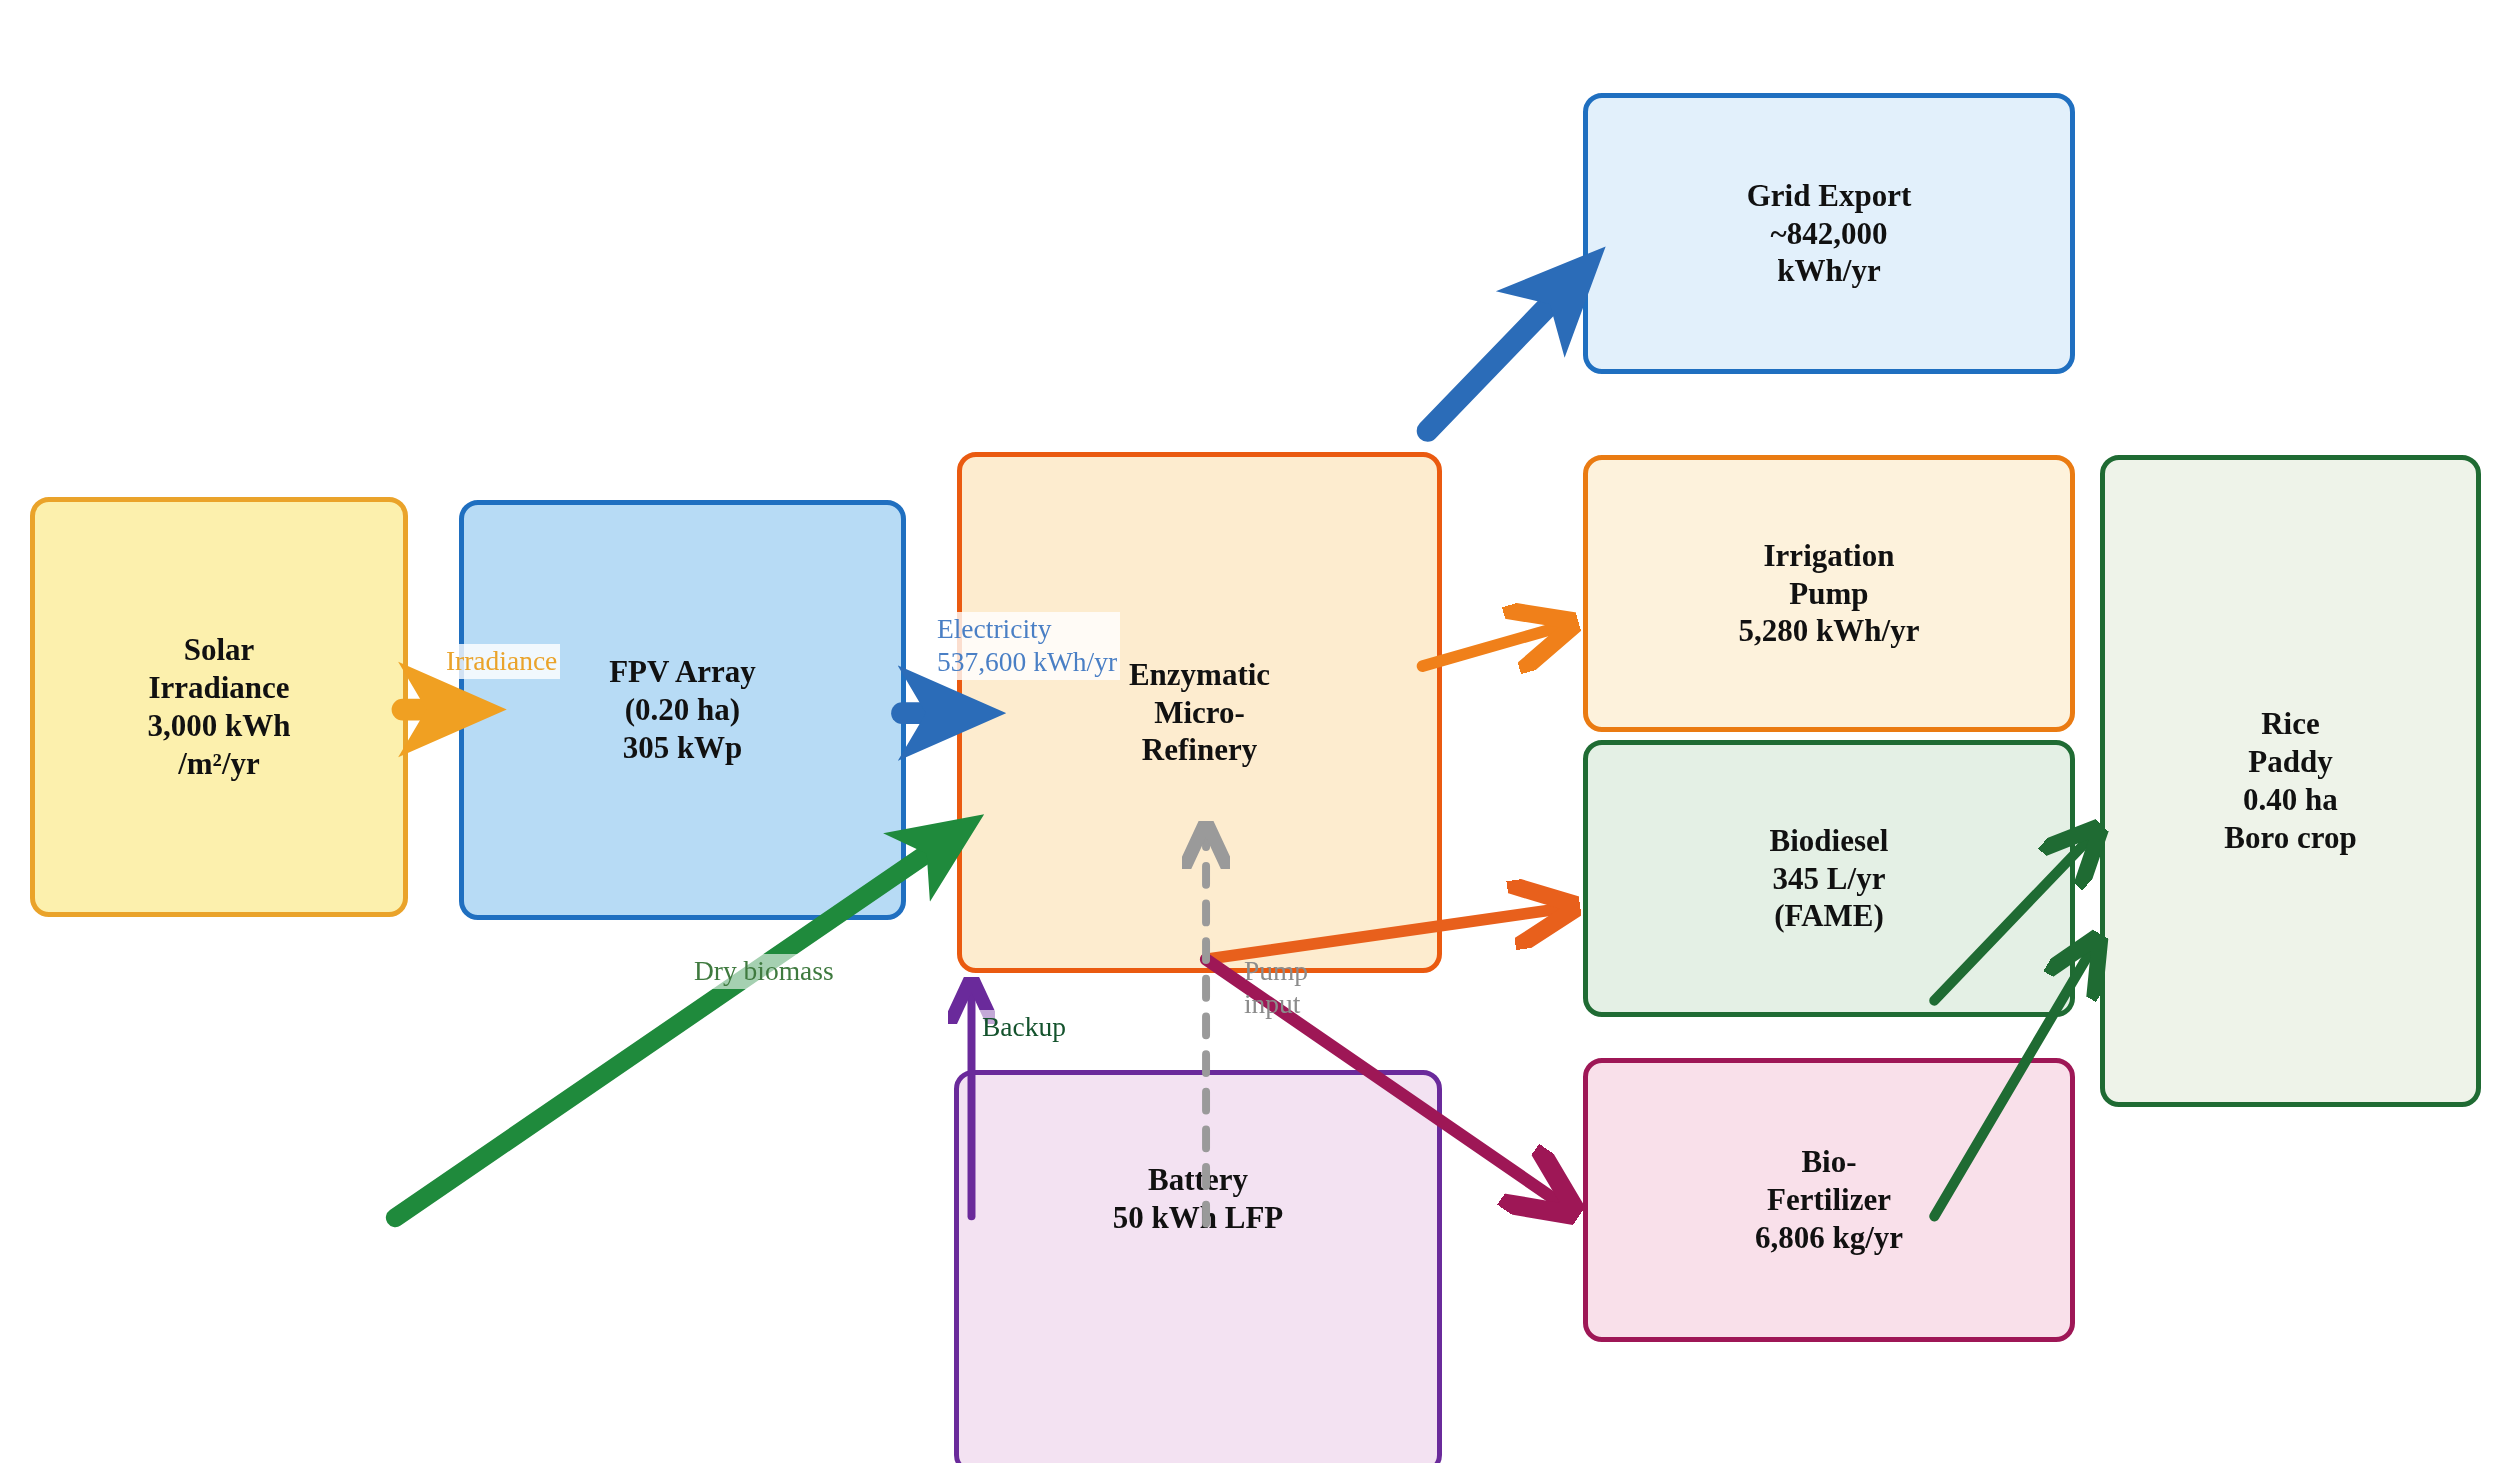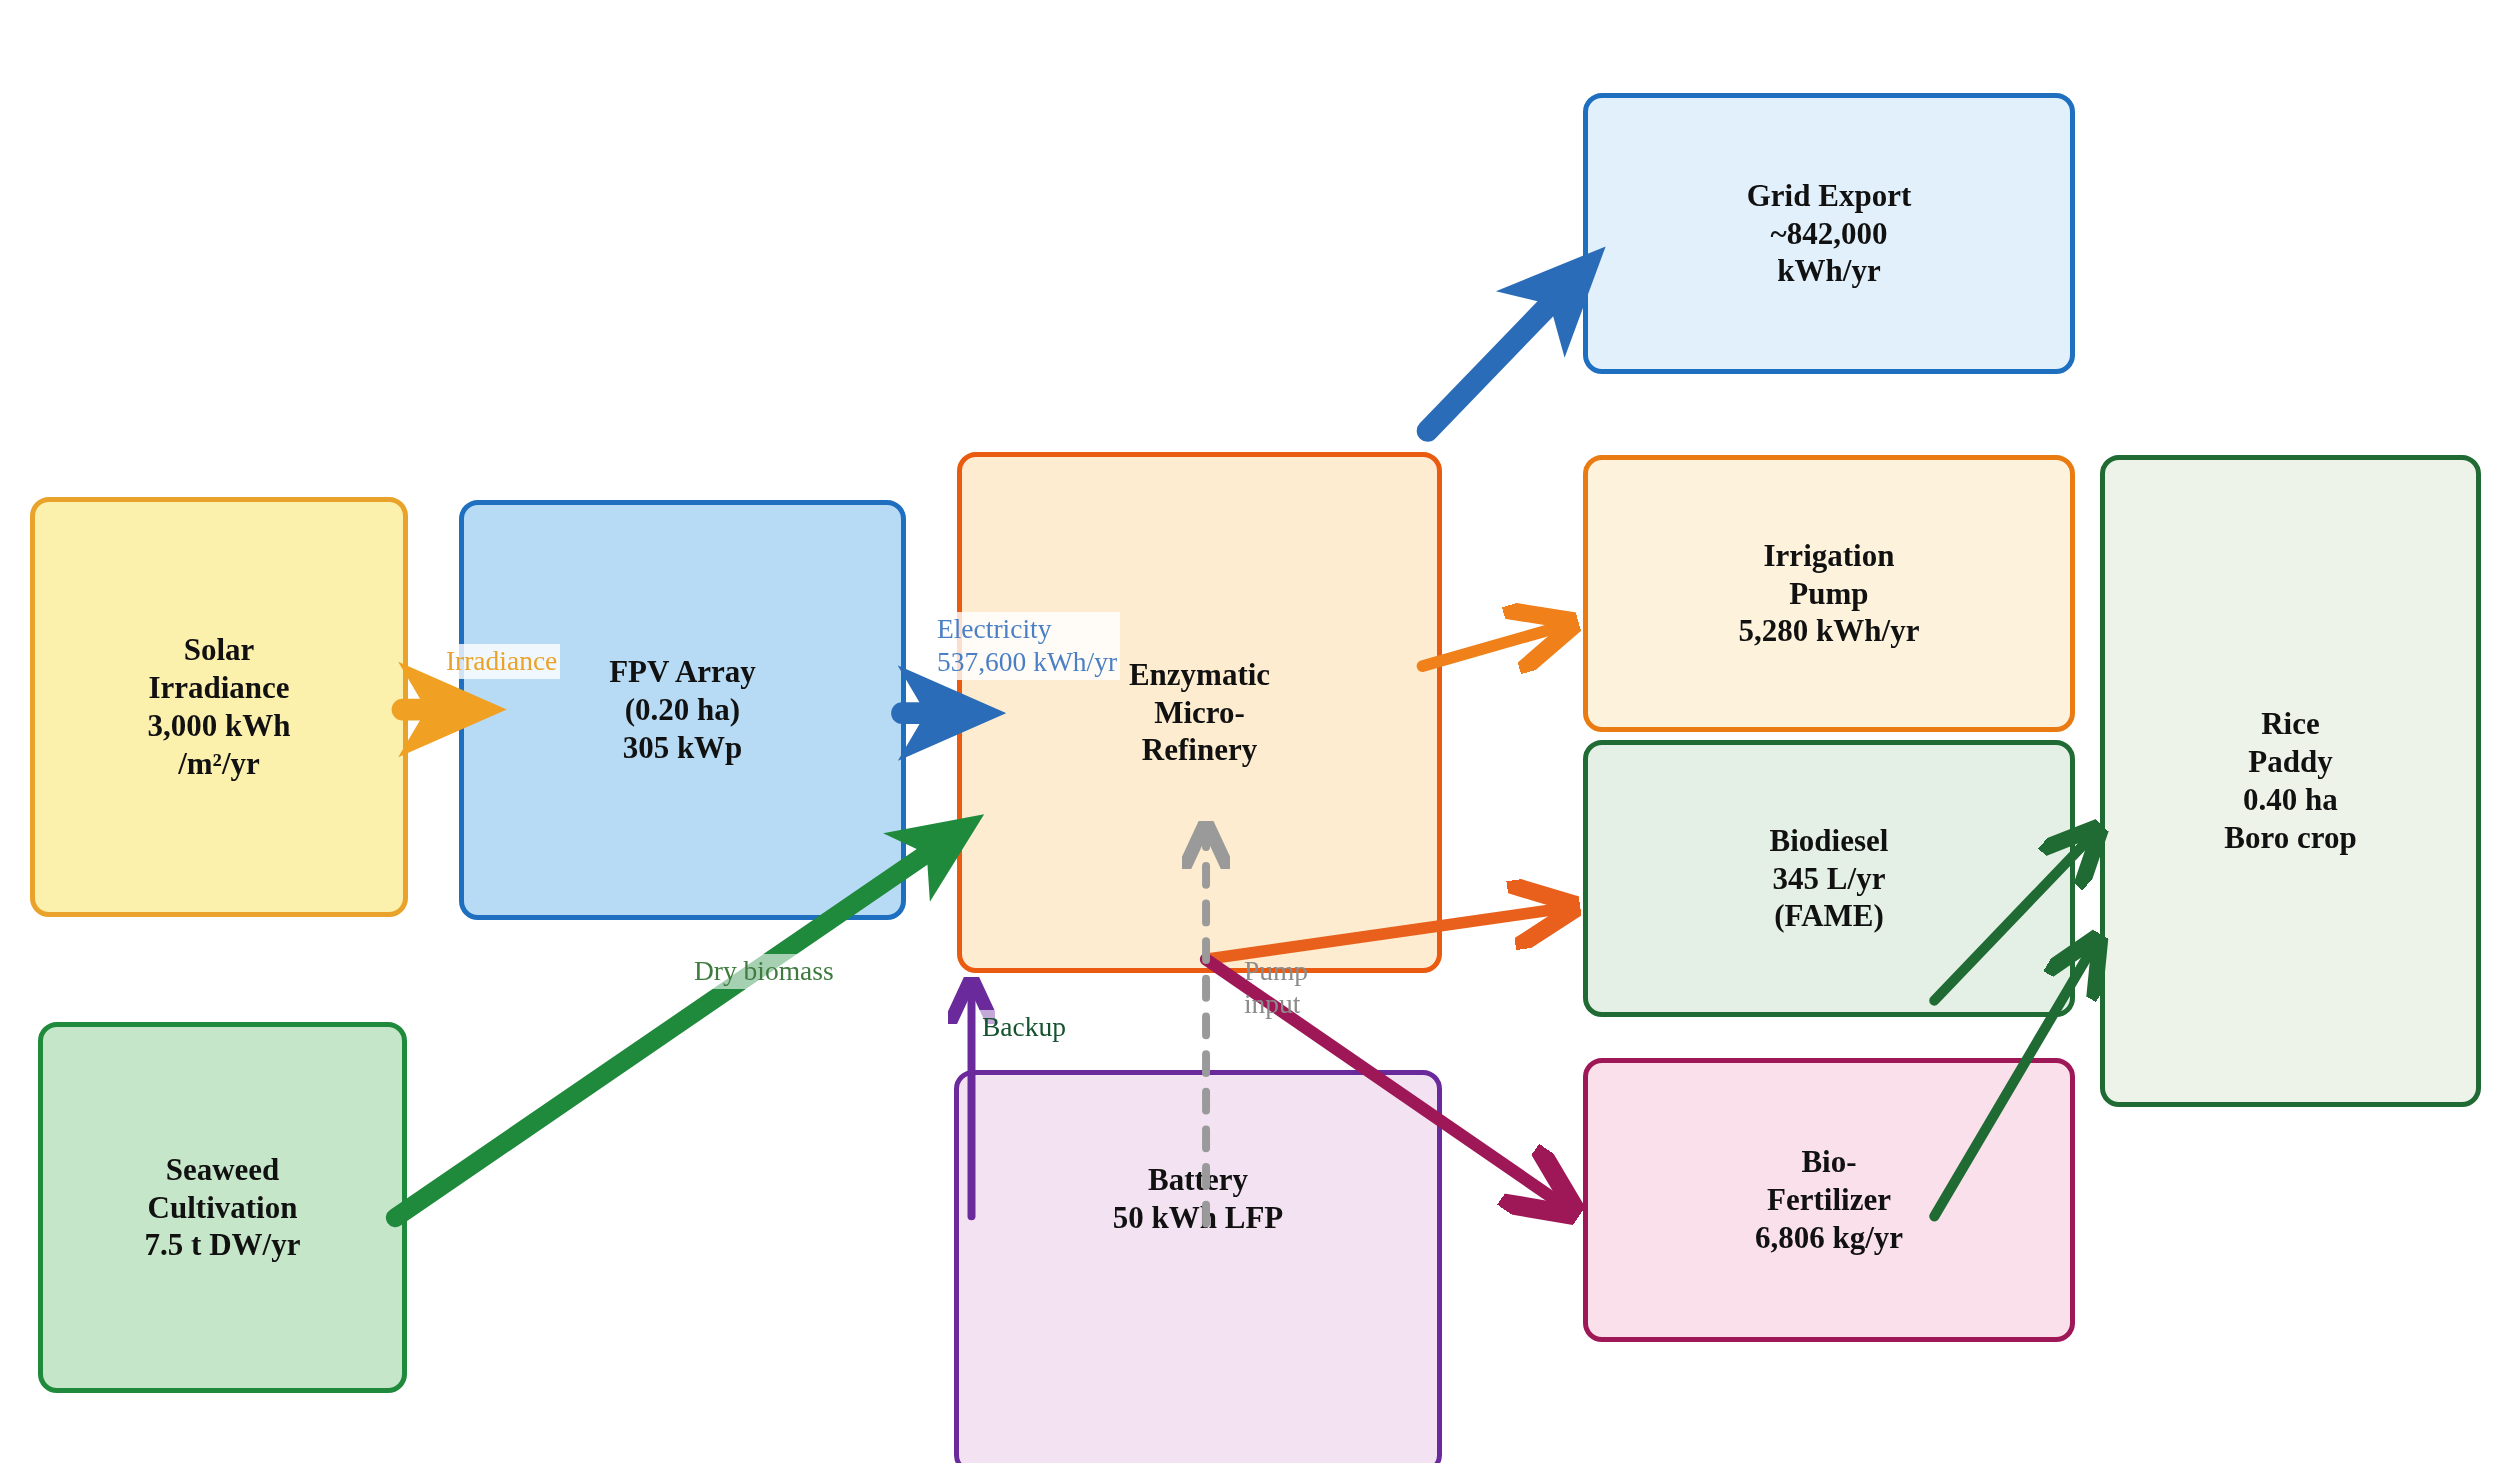--- a/index.html
+++ b/index.html
@@ -103,23 +103,20 @@
 
   <div class="node" style="left:30px;top:497px;width:378px;height:420px;background:#fcf0ad;border:5px solid #eaa32a;font-size:31px;">Solar
 Irradiance
 3,000 kWh
 /m²/yr</div>
 
   <div class="node" style="left:459px;top:500px;width:447px;height:420px;background:#b7dbf5;border:5px solid #1f6fc0;font-size:31px;">FPV Array
 (0.20 ha)
 305 kWp</div>
 
-  <div class="node" style="left:38px;top:1022px;width:369px;height:371px;background:#c5e6c9;border:5px solid #1f8a3c;font-size:31px;">Seaweed
-Cultivation
-7.5 t DW/yr</div>
 
   <div class="node" style="left:957px;top:452px;width:485px;height:521px;background:#fdeccf;border:5px solid #ea5a10;font-size:31px;">Enzymatic
 Micro-
 Refinery</div>
 
   <div class="node" style="left:954px;top:1070px;width:488px;height:404px;background:#f3e2f2;border:5px solid #6a2a9b;font-size:31px;align-items:flex-start;padding-top:86px;">Battery
 50 kWh LFP</div>
 
   <div class="node" style="left:1583px;top:93px;width:492px;height:281px;background:#e2f0fb;border:5px solid #1f6fc0;font-size:31px;">Grid Export
 ~842,000

